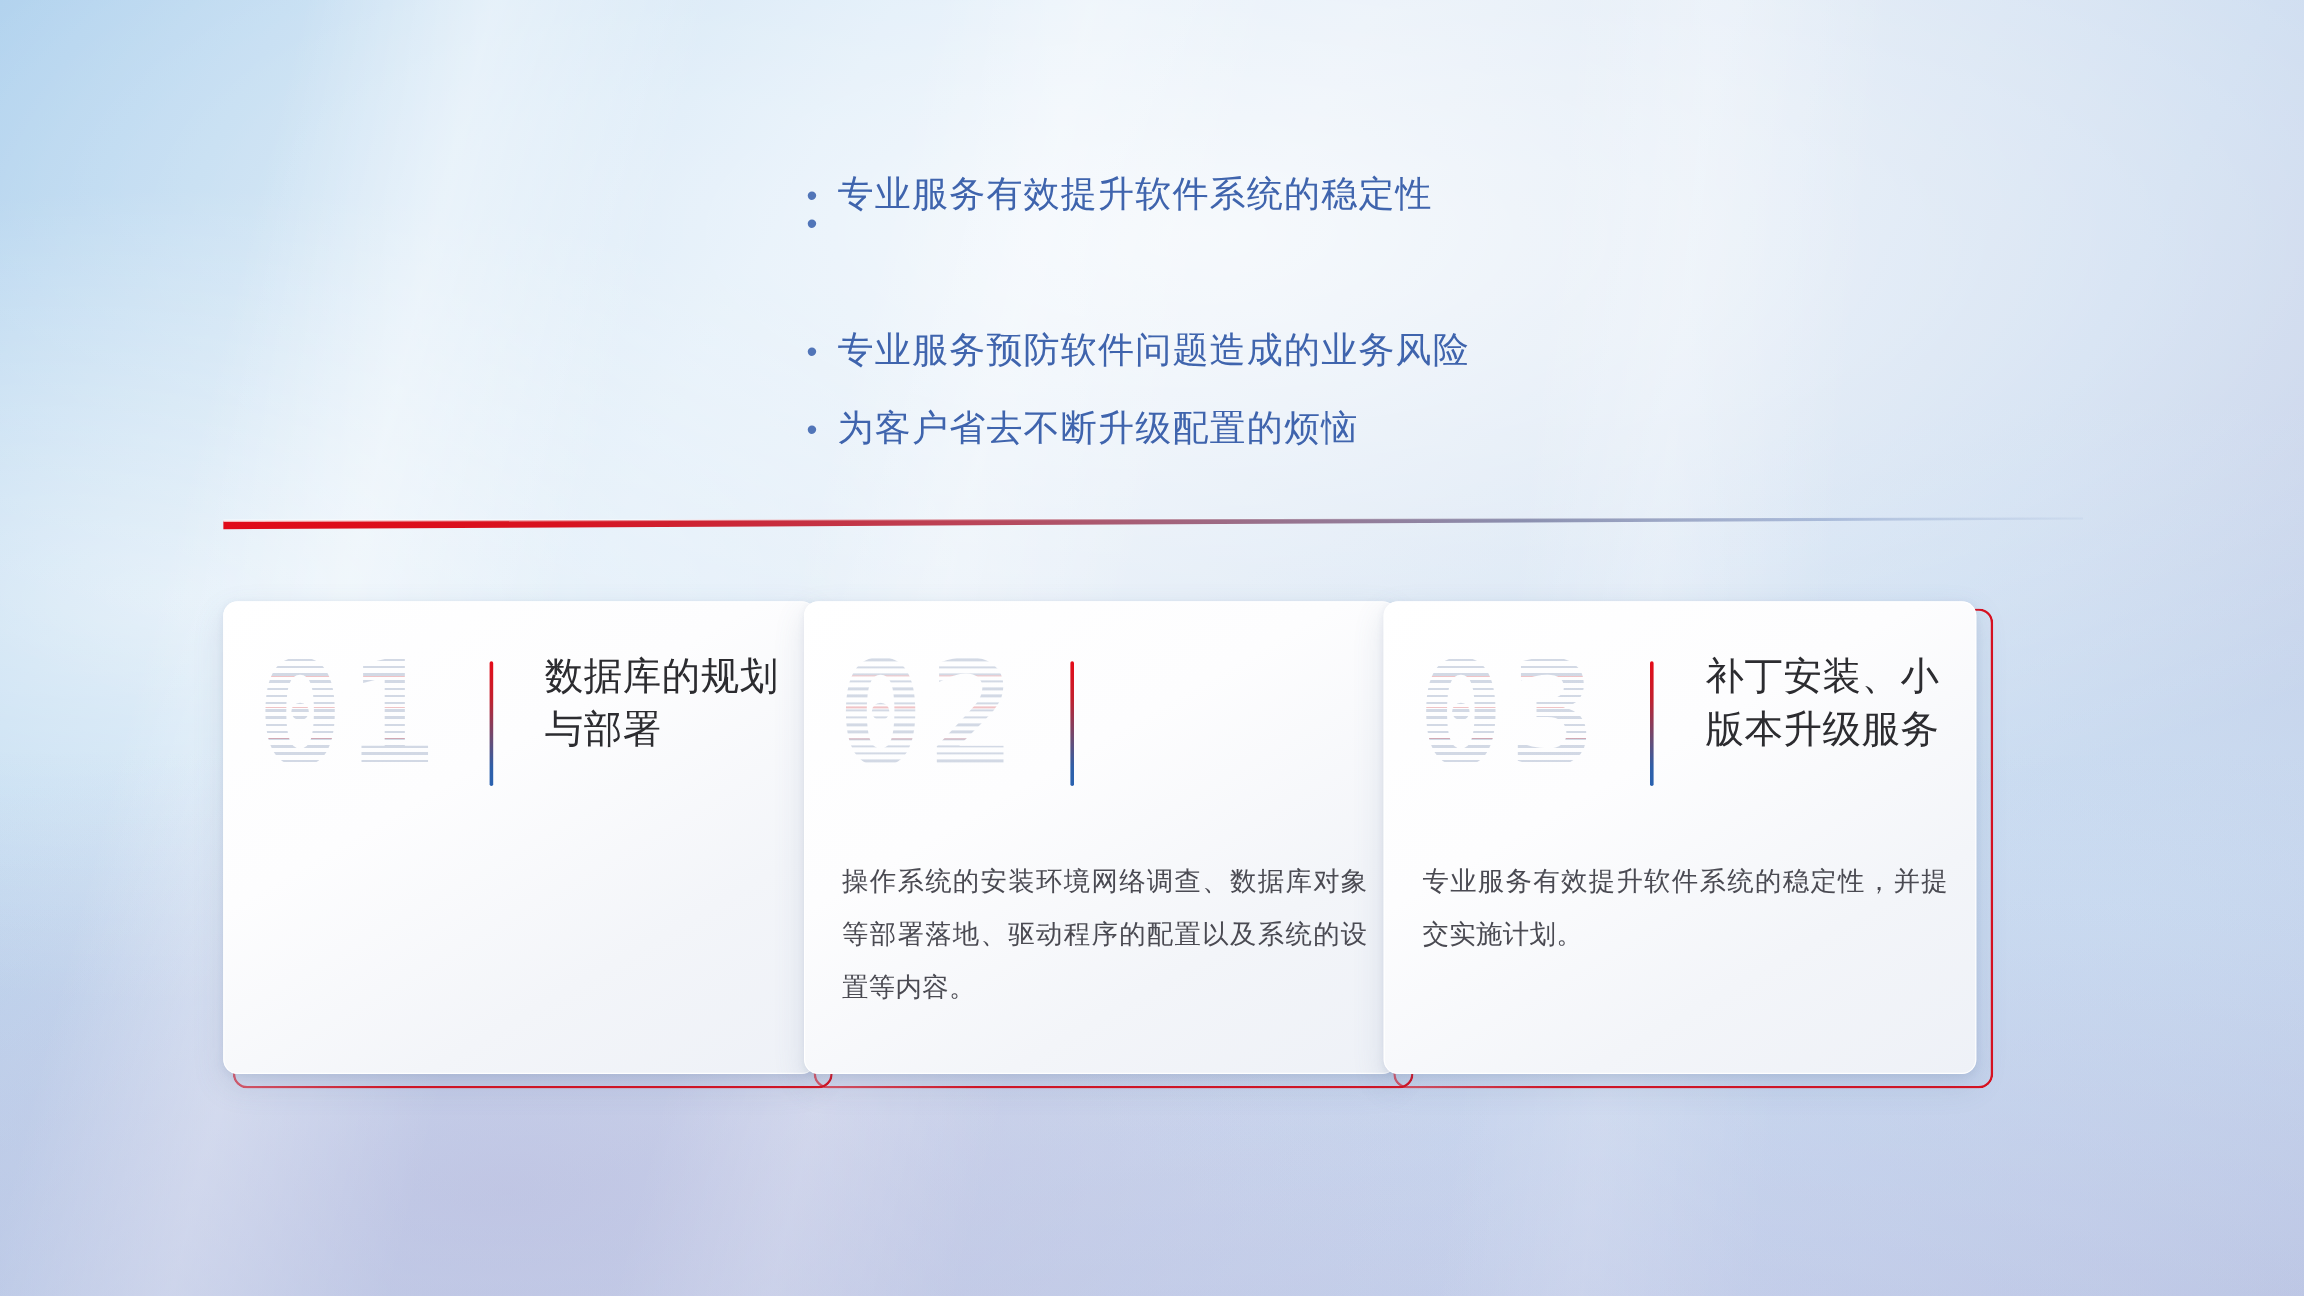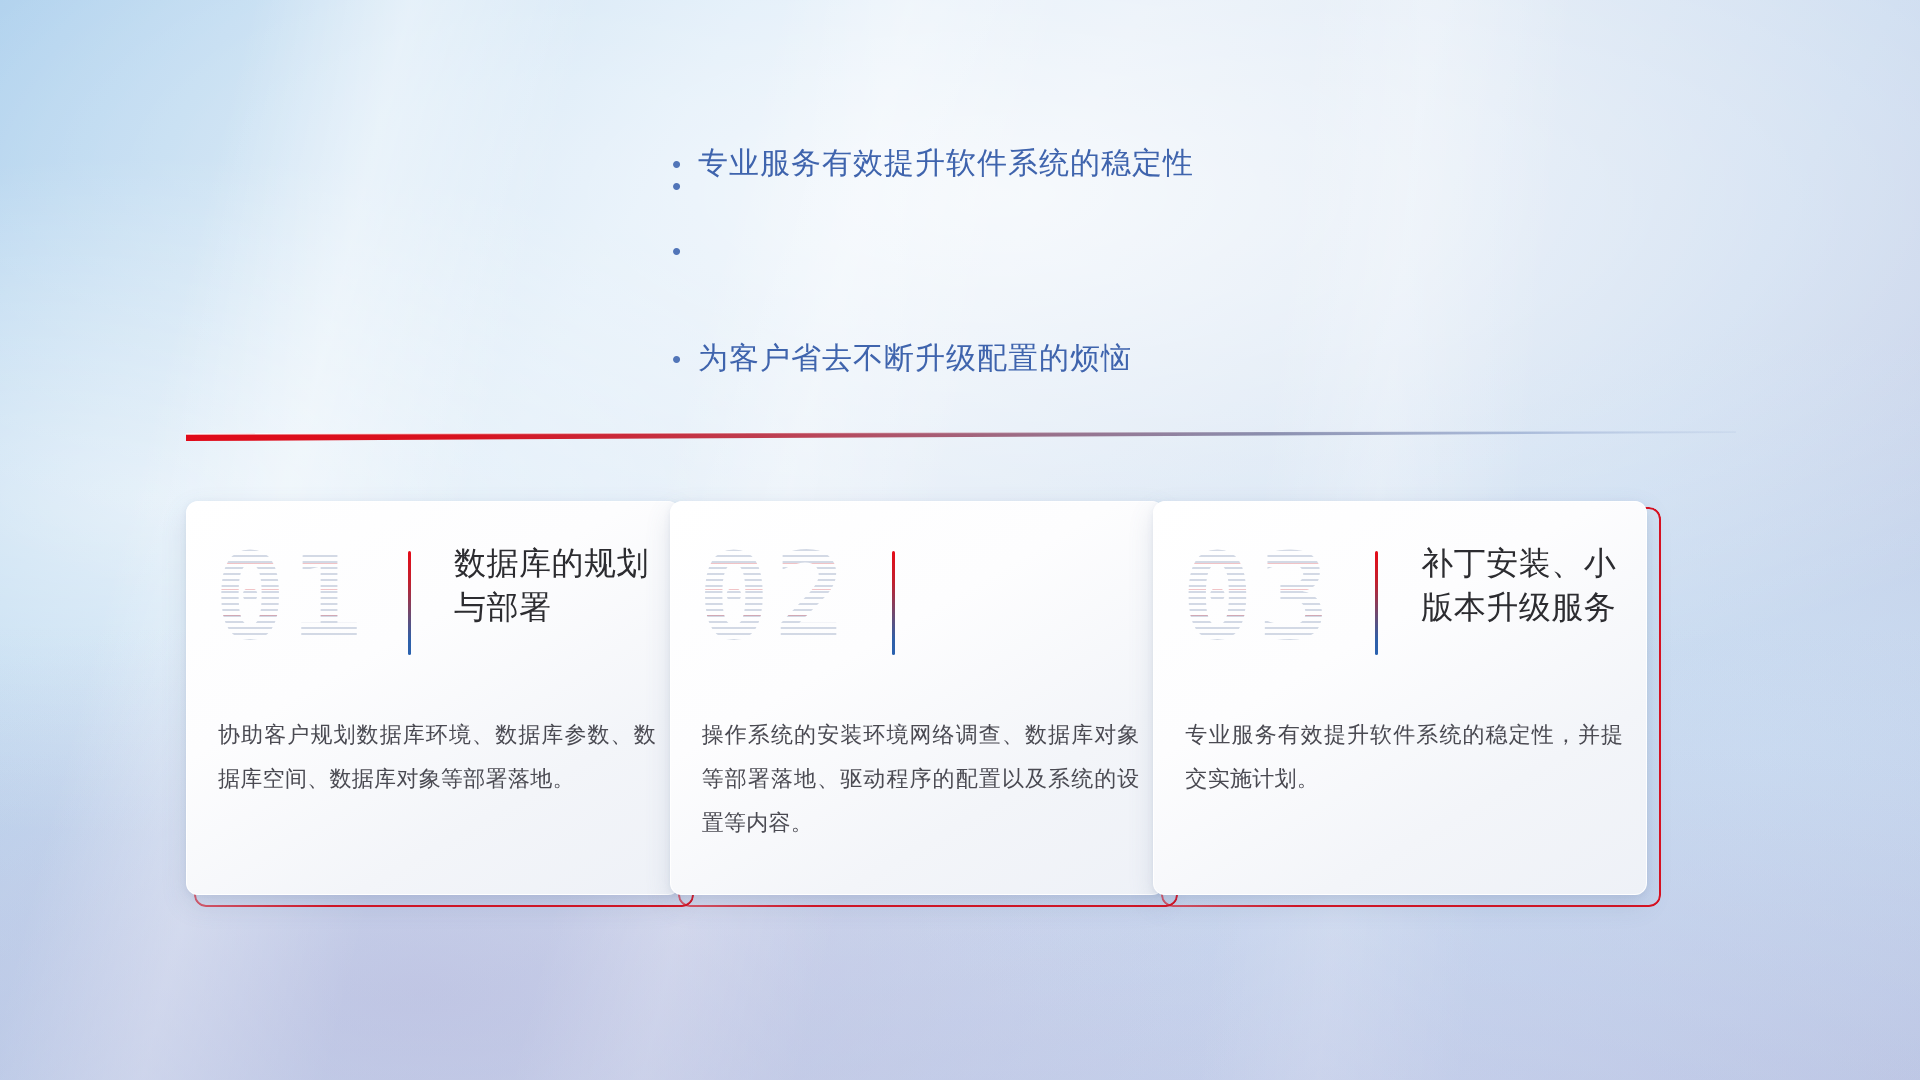--- a/index.html
+++ b/index.html
@@ -163,20 +163,21 @@
       <span class="bullet-dot">•</span>
       <span class="bullet-text">专业服务有效提升软件系统的稳定性</span>
     </div>
 
     <div class="bullet-row">
       <span class="bullet-dot">•</span>
     </div>
 
     <div class="bullet-row">
       <span class="bullet-dot">•</span>
+      <span class="bullet-text">专业服务预防软件问题造成的业务风险</span>
     </div>
 
     <div class="bullet-row">
       <span class="bullet-dot">•</span>
       <span class="bullet-text">为客户省去不断升级配置的烦恼</span>
     </div>
 
   </div>
 
   <div class="divider-wrap">
@@ -205,21 +206,20 @@
 
   <div class="cards">
 
     <div class="card">
       <div class="card-outline"></div>
       <div class="card-panel">
         <div class="ghost-num">01</div>
         <div class="ghost-num-red">01</div>
         <div class="title-rule"></div>
         <div class="card-title">数据库的规划与部署</div>
-        <div class="card-body">协助客户规划数据库环境、数据库参数、数据库空间、数据库对象等部署落地。</div>
       </div>
     </div>
 
     <div class="card">
       <div class="card-outline"></div>
       <div class="card-panel">
         <div class="ghost-num">02</div>
         <div class="ghost-num-red">02</div>
         <div class="title-rule"></div>
         <div class="card-body">操作系统的安装环境网络调查、数据库对象等部署落地、驱动程序的配置以及系统的设置等内容。</div>

